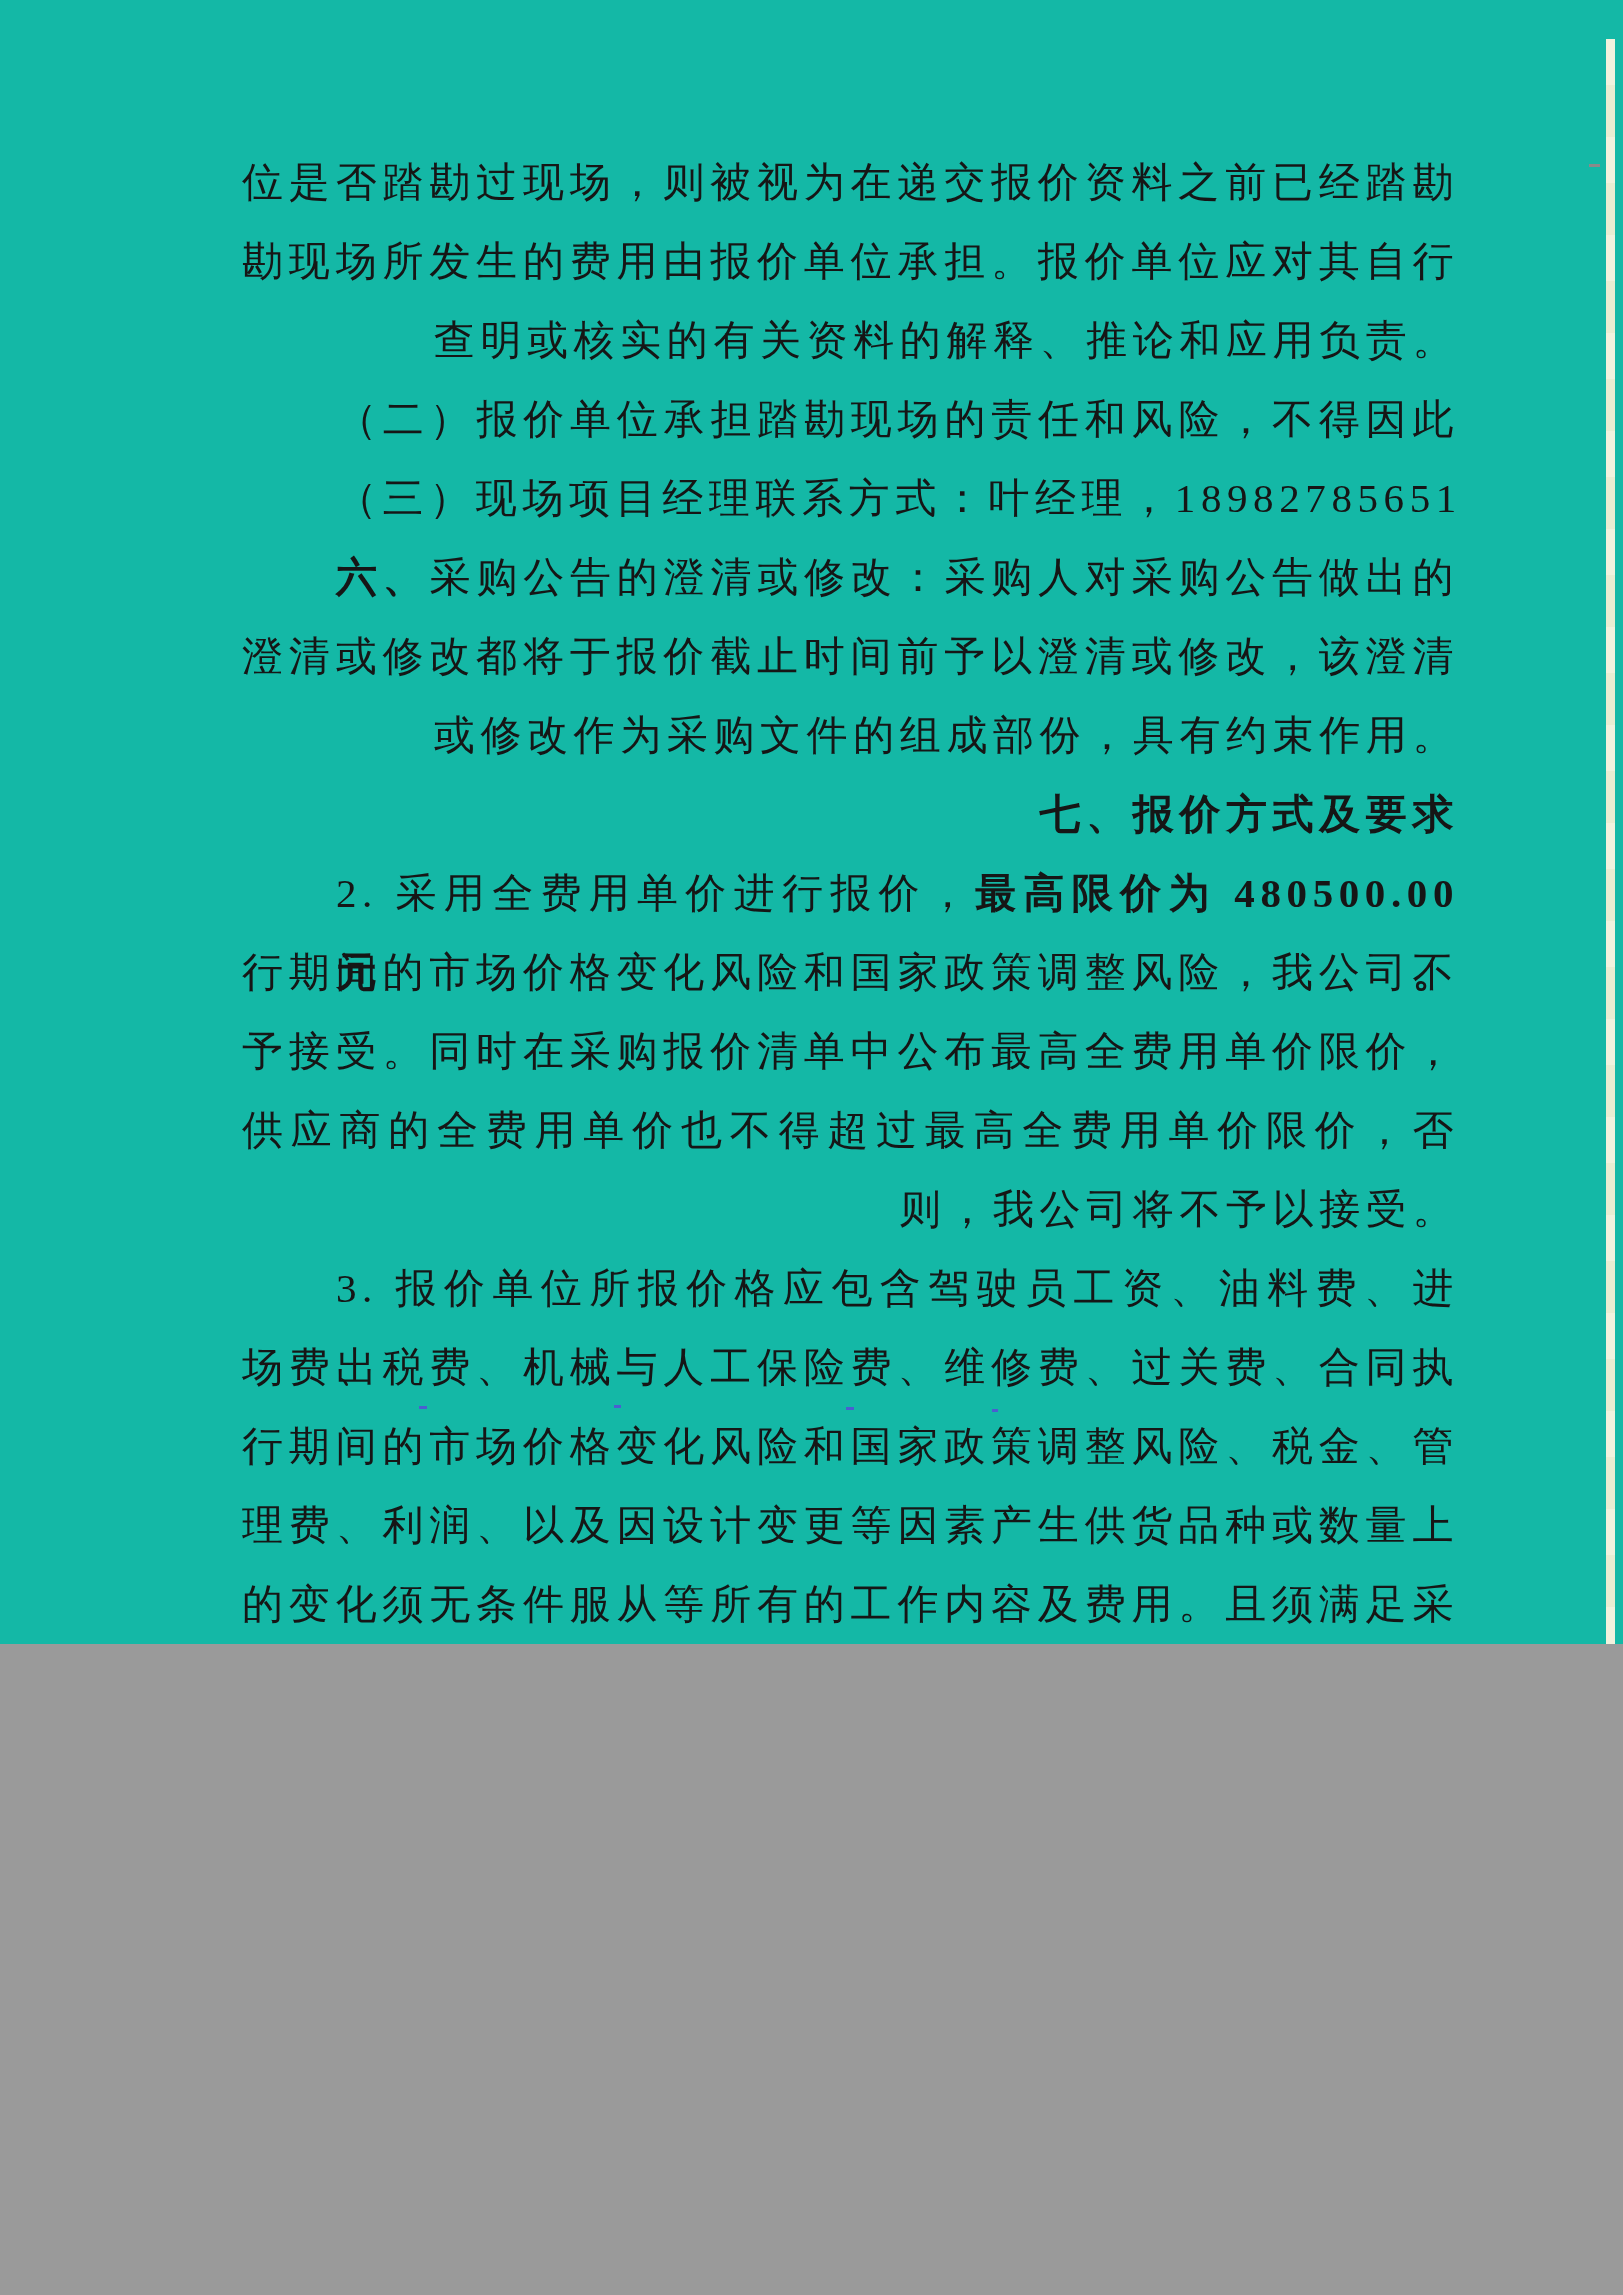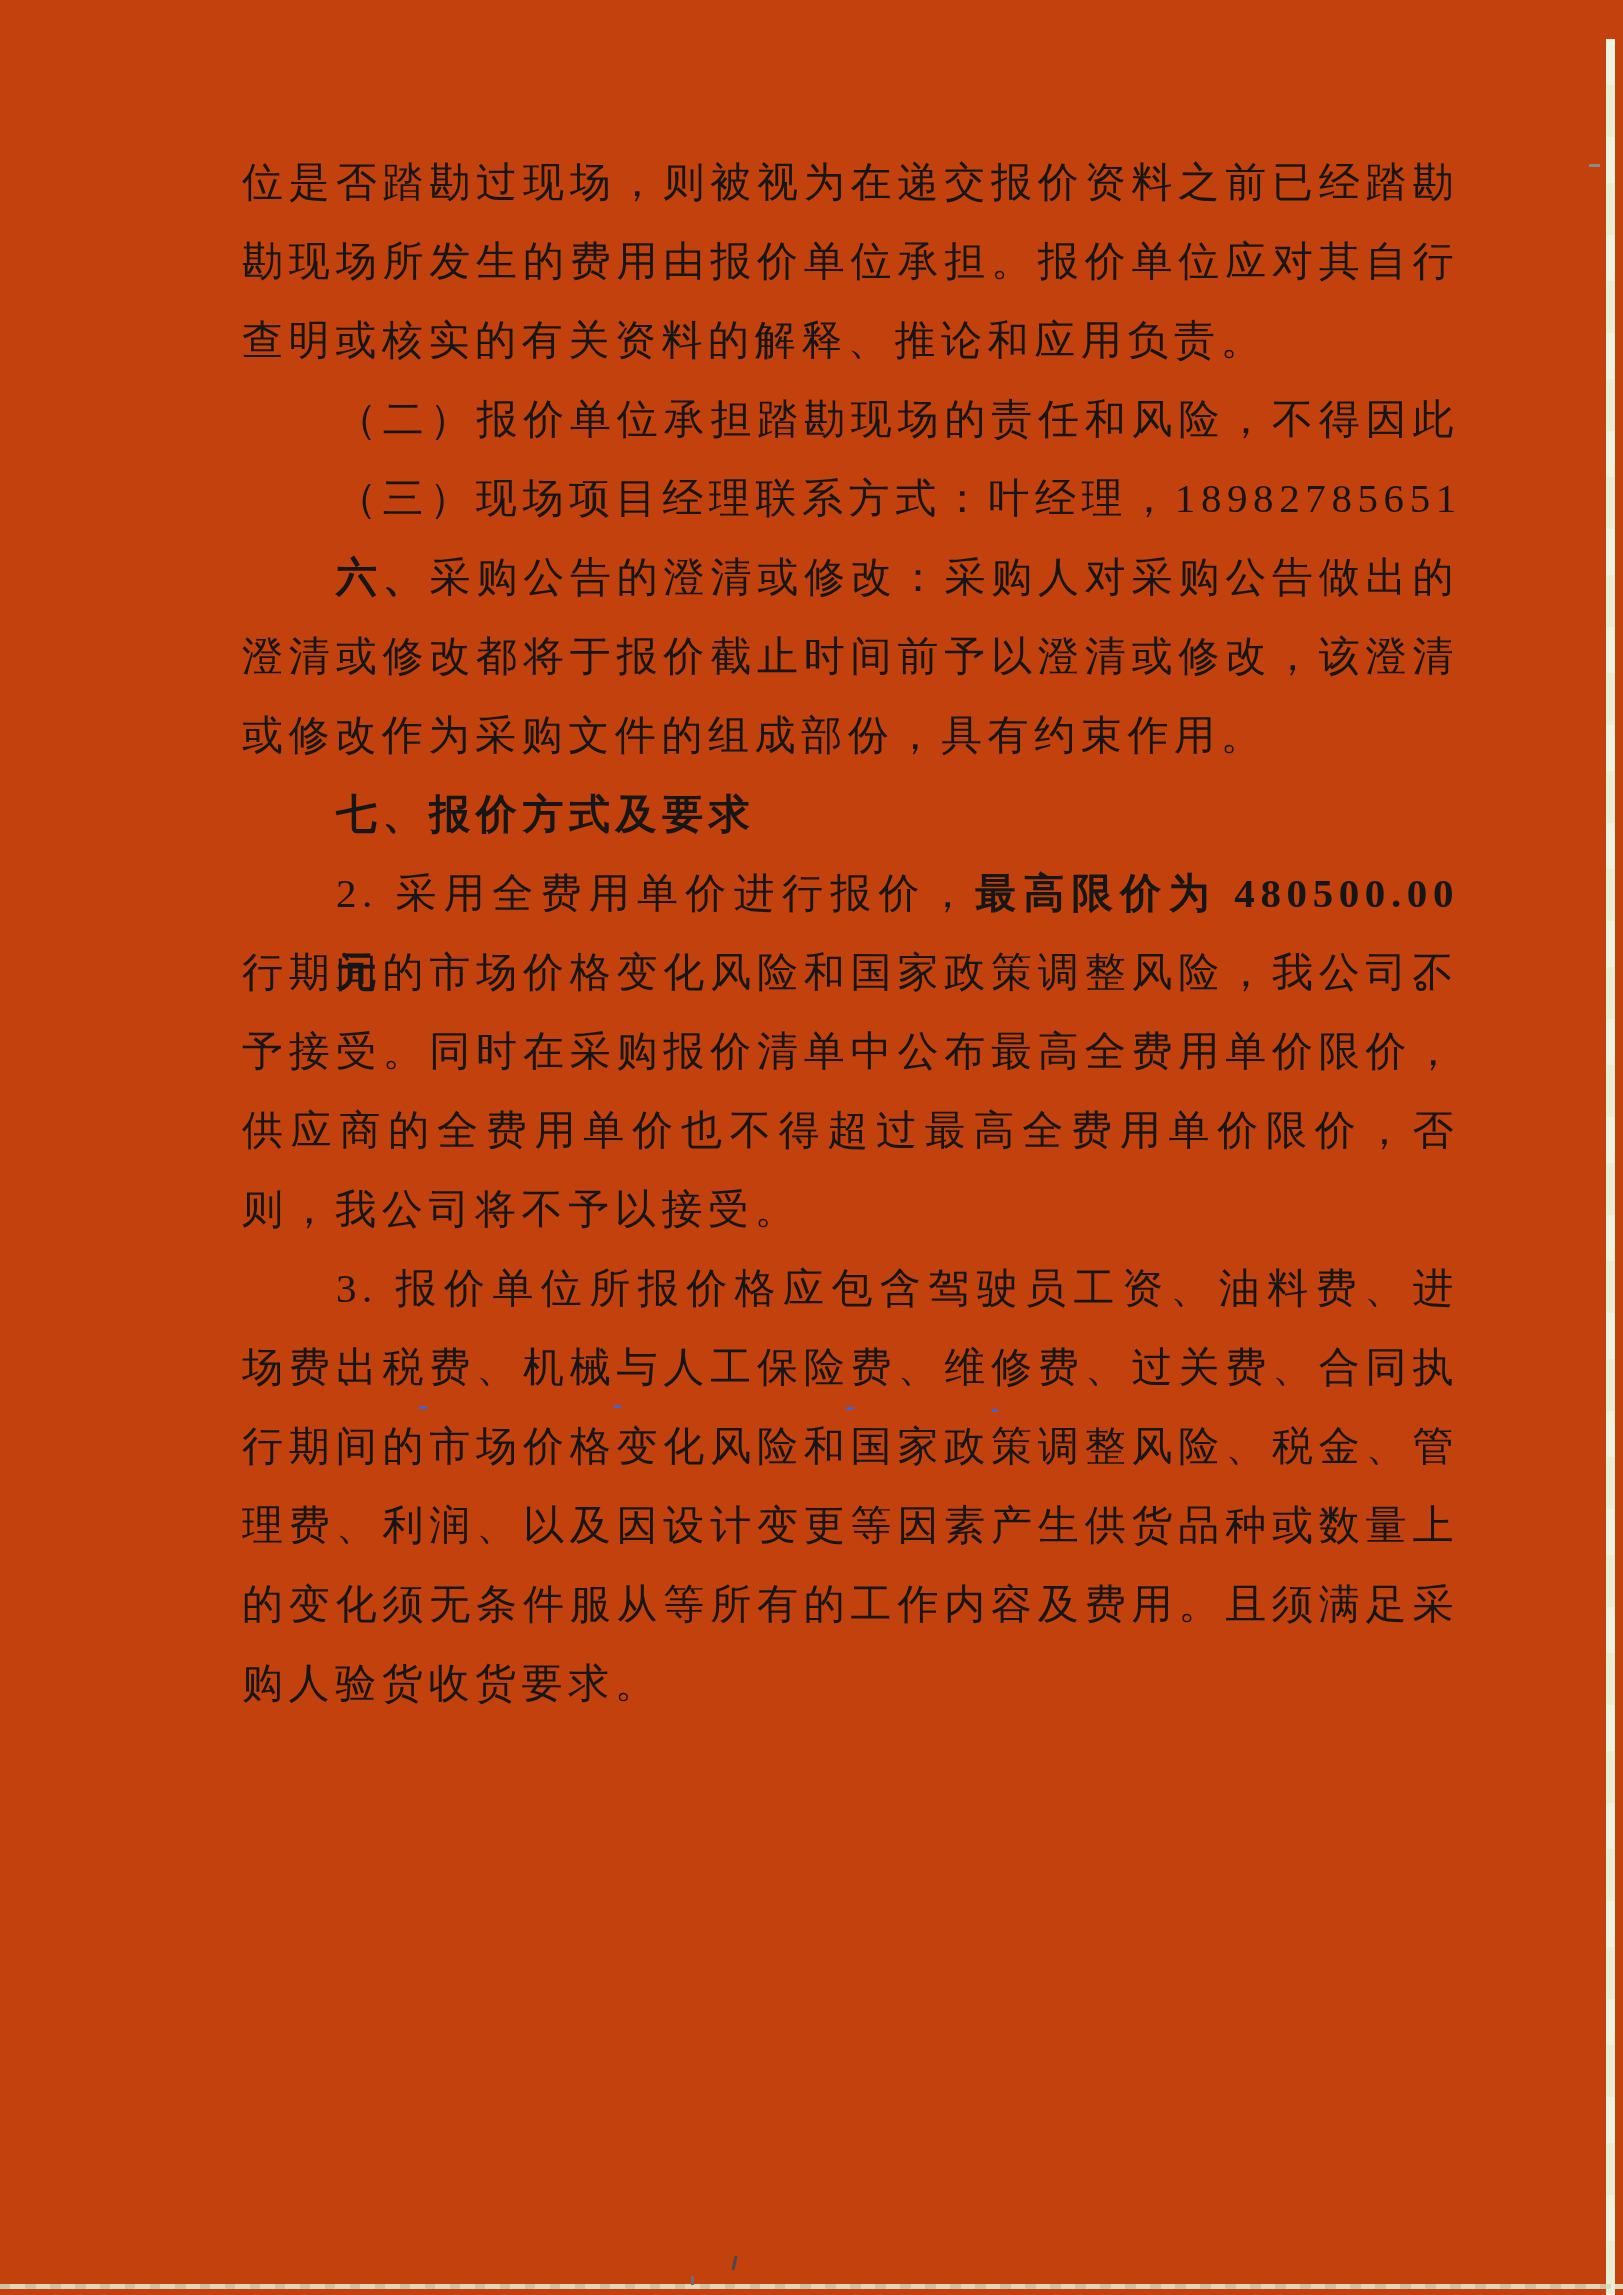--- a/index.html
+++ b/index.html
@@ -1,36 +1,36 @@
 <!DOCTYPE html>
 <html style="font-size:10.5px"><head>
 <meta charset="utf-8">
 <style>
   html,body{margin:0;padding:0;background:#9a9a9a;}
   .page{
     position:relative;
-    width:1623px;height:2295px;
-    background:#c2410c;
+    width:1623px;height:1644px;
+    background:#14b8a6;
     overflow:hidden;
     font-family:"Liberation Serif","DejaVu Serif",serif;
     color:#161616;
   }
   .textblock{
     position:absolute;
     left:242px;top:143px;
     width:1217px;
   }
   .line{
     position:relative;
     height:79px;
     line-height:79px;
     font-size:41px;
     letter-spacing:5.6px;
     white-space:nowrap;
-    text-align:left;
+    text-align:right;
   }
   .line.justify{
     white-space:normal;
     text-align:justify;
     text-align-last:justify;
     -moz-text-align-last:justify;
     text-justify:inter-character;
   }
   .line.indent{ padding-left:94px; }
   .seg.bold{ font-weight:bold; }

